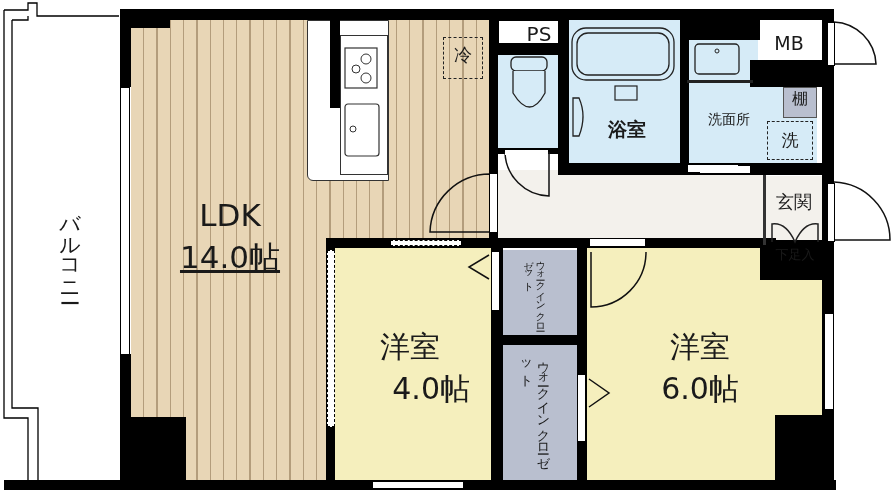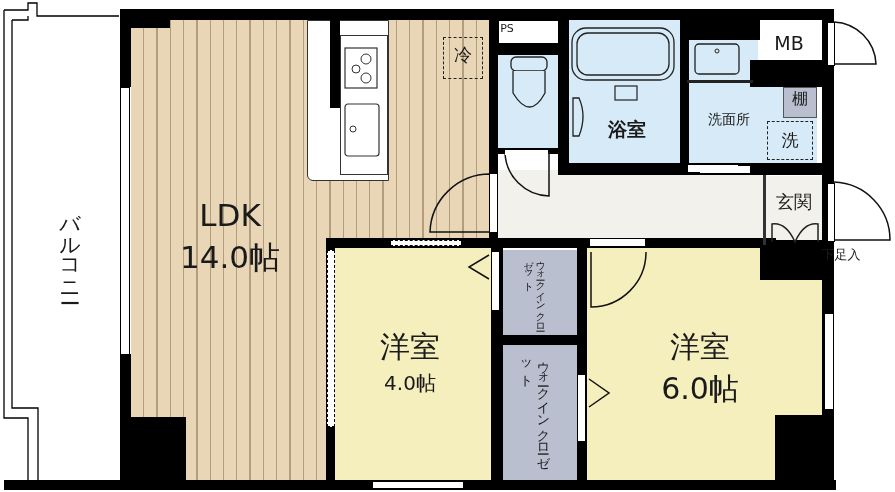--- a/index.html
+++ b/index.html
@@ -43,21 +43,21 @@
 <div class="floor-hall" style="left:766px;top:176px;width:56px;height:72px;"></div>
 <div class="floor-gray" style="left:768px;top:245px;width:54px;height:22px;"></div>
 
 <div class="floor-blue" style="left:498px;top:55px;width:61px;height:95px;"></div>
 
 <div class="floor-blue" style="left:569px;top:20px;width:112px;height:143px;"></div>
 
 <div class="floor-blue" style="left:687px;top:40px;width:130px;height:123px;"></div>
 
 <div class="white" style="left:498px;top:20px;width:62px;height:23px;border:1px solid #000;"></div>
-<div class="label" style="left:476px;top:23px;width:62px;font-size:11px;">PS</div>
+<div class="label" style="left:508px;top:23px;width:62px;font-size:20px;">PS</div>
 <div class="white" style="left:758px;top:20px;width:62px;height:45px;"></div>
 <div class="label" style="left:758px;top:33px;width:62px;font-size:19px;">MB</div>
 
 <div class="wall" style="left:120px;top:9px;width:712px;height:11px;"></div>
 <div class="wall" style="left:120px;top:9px;width:11px;height:78px;"></div>
 <div class="wall" style="left:120px;top:9px;width:50px;height:19px;"></div>
 <div class="wall" style="left:120px;top:354px;width:11px;height:126px;"></div>
 <div class="wall" style="left:128px;top:417px;width:58px;height:63px;"></div>
 <div class="wall" style="left:4px;top:480px;width:832px;height:10px;"></div>
 <div class="wall" style="left:822px;top:9px;width:12px;height:481px;"></div>
@@ -118,21 +118,21 @@
 <div class="label" style="left:783px;top:90px;width:34px;font-size:16px;">棚</div>
 <div class="label" style="left:690px;top:112px;width:78px;font-size:14px;">洗面所</div>
 <div class="dash" style="left:767px;top:121px;width:44px;height:37px;"></div>
 <div class="label" style="left:767px;top:131px;width:46px;font-size:17px;">洗</div>
 <div class="white" style="left:688px;top:165px;width:50px;height:7px;"></div>
 
 <div class="label" style="left:766px;top:192px;width:56px;font-size:18px;">玄関</div>
 <svg width="52" height="24" style="left:770px;top:220px;">
   <path d="M2 22 L2 4 Q16 2 25 22 Q34 2 48 4 L48 22" fill="none" stroke="#222" stroke-width="1.5"></path>
 </svg>
-<div class="label" style="left:768px;top:248px;width:54px;font-size:13px;margin-left:46px;">下足入</div>
+<div class="label" style="left:768px;top:248px;width:54px;font-size:13px;">下足入</div>
 <div class="wall" style="left:763px;top:175px;width:3px;height:70px;background:#333;"></div>
 
 <svg width="70" height="70" style="left:428px;top:172px;">
   <path d="M62 2 L62 60 L2 60 A60 60 0 0 1 62 2" fill="none" stroke="#111" stroke-width="1.5"></path>
 </svg>
 <div class="white" style="left:489px;top:173px;width:7px;height:58px;border:1px solid #000;"></div>
 <svg width="50" height="52" style="left:503px;top:150px;">
   <path d="M2 2 A45 45 0 0 0 46 46 L46 2" fill="none" stroke="#111" stroke-width="1.5"></path>
 </svg>
 <div class="white" style="left:505px;top:150px;width:43px;height:5px;"></div>
@@ -159,22 +159,22 @@
 </svg>
 
 <div class="window" style="left:120px;top:87px;width:8px;height:266px;"></div>
 <div class="window" style="left:327px;top:250px;width:6px;height:175px;border-style:dashed;"></div>
 <div class="window" style="left:372px;top:481px;width:90px;height:6px;"></div>
 <div class="window" style="left:390px;top:240px;width:70px;height:4px;border-style:dashed;"></div>
 <div class="window" style="left:824px;top:313px;width:8px;height:95px;"></div>
 <div class="white" style="left:700px;top:166px;width:50px;height:7px;"></div>
 
 <div class="label" style="left:175px;top:198px;width:110px;font-size:31px;">LDK</div>
-<div class="label" style="left:160px;top:240px;width:140px;font-size:31px;">14.0帖</div>
+<div class="label" style="left:160px;top:240px;width:140px;font-size:31px;text-decoration:underline;">14.0帖</div>
 
 <div class="label" style="left:355px;top:330px;width:110px;font-size:30px;">洋室</div>
-<div class="label" style="left:350px;top:372px;width:120px;font-size:20px;">4.0帖</div>
+<div class="label" style="left:350px;top:372px;width:120px;font-size:30px;text-align:right;">4.0帖</div>
 
 <div class="label" style="left:645px;top:330px;width:110px;font-size:30px;">洋室</div>
 <div class="label" style="left:640px;top:372px;width:120px;font-size:30px;">6.0帖</div>
 
 <div class="vtext" style="left:522px;top:254px;font-size:10px;height:78px;line-height:1.2;">ウォークインクローゼット</div>
 <div class="vtext" style="left:517px;top:352px;font-size:13px;height:120px;line-height:1.3;">ウォークインクローゼット</div>
 
 </body></html>

